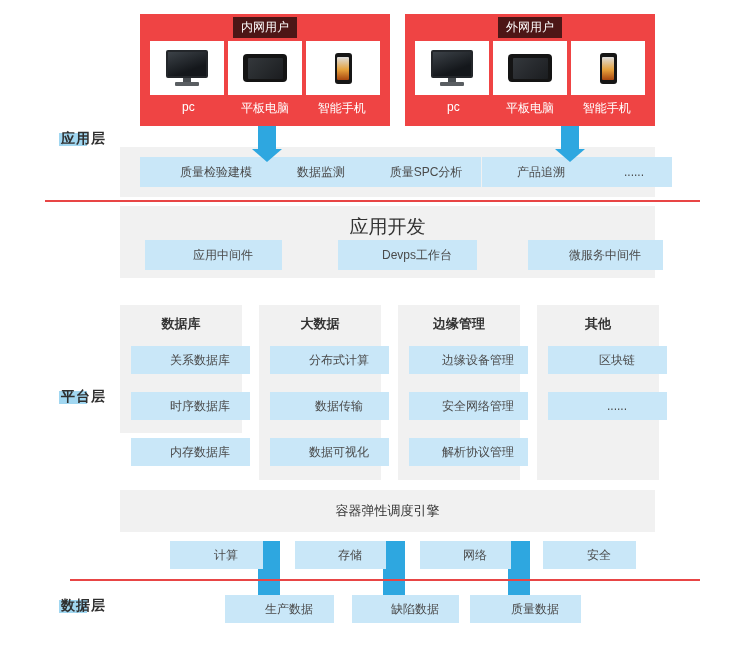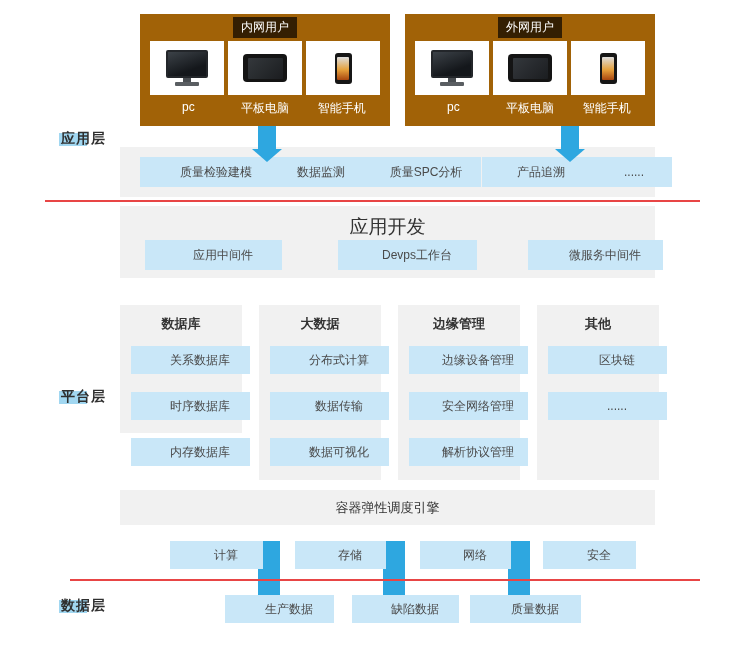--- a/index.html
+++ b/index.html
@@ -4,21 +4,21 @@
 <style>
   html,body{margin:0;padding:0;background:#fff;font-family:"Liberation Sans","DejaVu Sans",sans-serif;}
   .canvas{position:relative;width:746px;height:645px;background:#fff;overflow:hidden;}
 
   
   .layer-label{position:absolute;font-size:14px;font-weight:bold;color:#2f2f2f;letter-spacing:1px;margin-left:16px;}
   .layer-label .accent{position:absolute;left:-2px;top:3px;width:28px;height:13px;background:#2ea7e0;opacity:.45;z-index:0;}
   .layer-label .txt{position:relative;z-index:1;}
 
   
-  .user-box{position:absolute;top:14px;width:250px;height:112px;background:#a16207;}
+  .user-box{position:absolute;top:14px;width:250px;height:112px;background:#ef4444;}
   .user-title{position:absolute;top:3px;left:50%;transform:translateX(-50%);background:rgba(0,0,0,.68);color:#fff;font-size:12px;padding:2px 8px;white-space:nowrap;}
   .device-strip{position:absolute;left:10px;right:10px;top:27px;height:54px;display:flex;gap:4px;}
   .device-cell{flex:1;background:#ffffff;display:flex;align-items:center;justify-content:center;}
   .device-labels{position:absolute;left:10px;right:10px;top:86px;display:flex;}
   .device-label{flex:1;text-align:center;color:#fff;font-size:12px;}
 
   
   .icon-desktop{width:42px;height:36px;position:relative;}
   .icon-desktop .screen{width:38px;height:24px;margin:0 auto;background:linear-gradient(160deg,#3c4248 0%,#14171b 70%);border:2px solid #23262a;border-radius:2px;}
   .icon-desktop .neck{width:8px;height:4px;margin:0 auto;background:#4a4e52;}
@@ -167,21 +167,21 @@
     <div class="chip small" style="left:11px;top:41px;width:100px;">边缘设备管理</div>
     <div class="chip small" style="left:11px;top:87px;width:100px;">安全网络管理</div>
     <div class="chip small" style="left:11px;top:133px;width:100px;">解析协议管理</div>
   </div>
   <div class="band" style="left:537px;top:305px;width:122px;height:175px;">
     <div class="col-title">其他</div>
     <div class="chip small" style="left:11px;top:41px;width:100px;">区块链</div>
     <div class="chip small" style="left:11px;top:87px;width:100px;">......</div>
   </div>
 
-  <div class="band" style="left:120px;top:490px;width:535px;height:35px;">
+  <div class="band" style="left:120px;top:490px;width:535px;height:42px;">
     <div class="engine-text">容器弹性调度引擎</div>
   </div>
 
   <div class="connector" style="left:258px;top:541px;height:57px;"></div>
   <div class="connector" style="left:383px;top:541px;height:57px;"></div>
   <div class="connector" style="left:508px;top:541px;height:57px;"></div>
 
   <div class="chip small z-top" style="left:170px;top:541px;width:74px;">计算</div>
   <div class="chip small z-top" style="left:295px;top:541px;width:72px;">存储</div>
   <div class="chip small z-top" style="left:420px;top:541px;width:72px;">网络</div>

